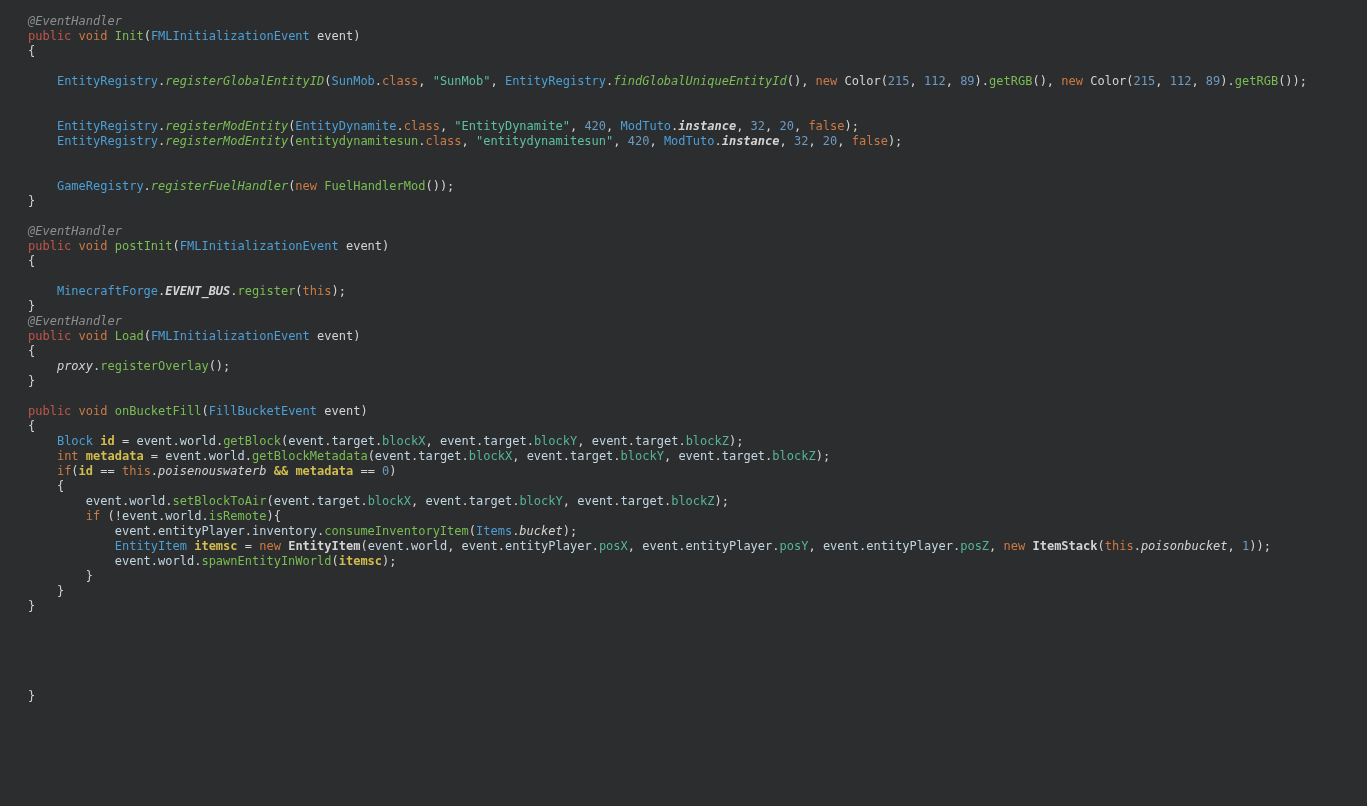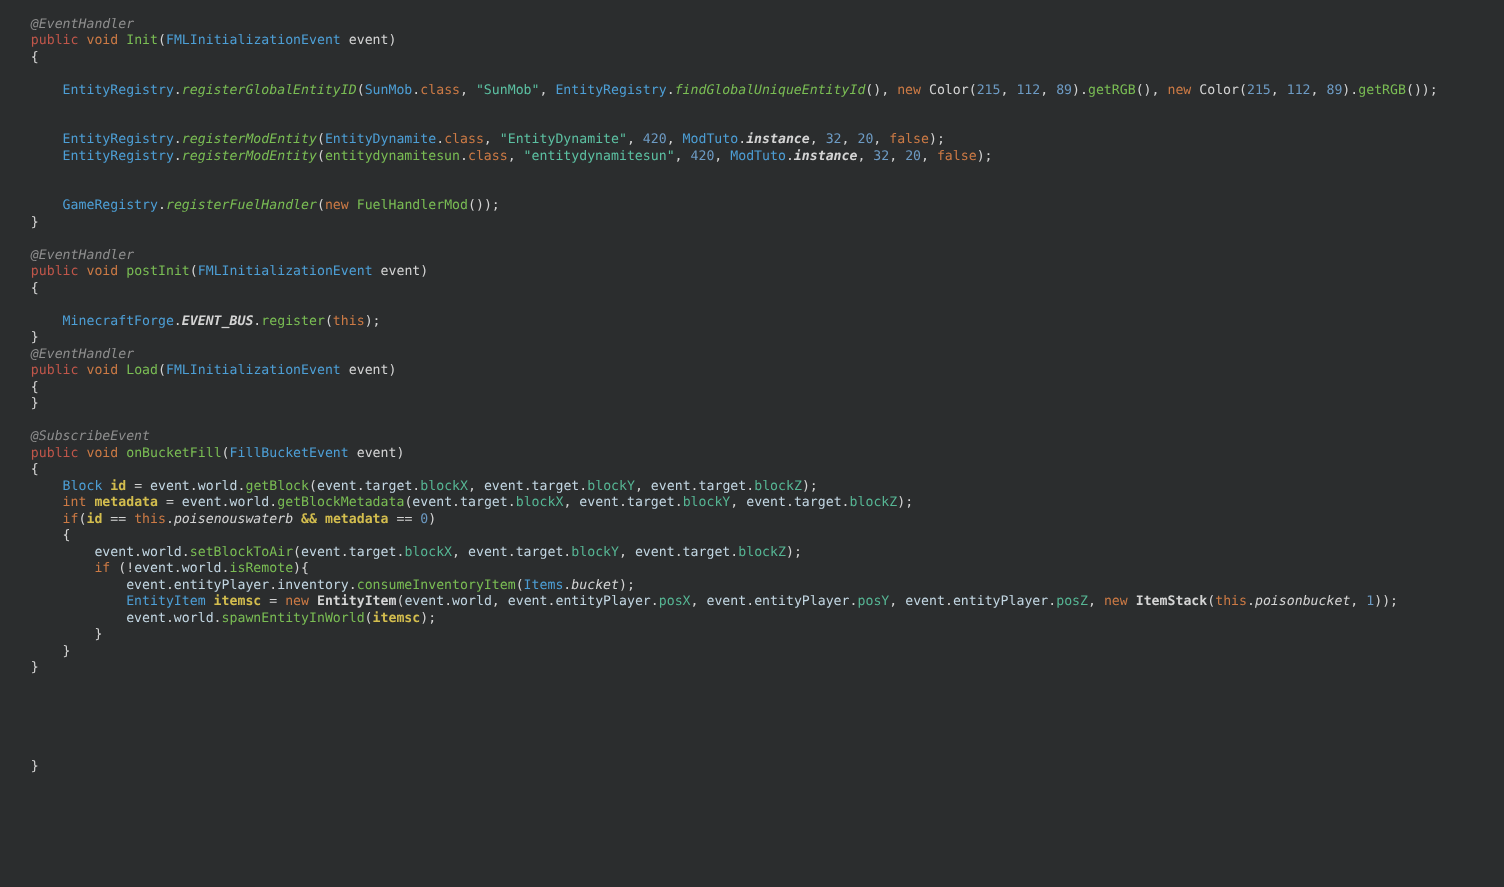--- a/index.html
+++ b/index.html
@@ -51,23 +51,23 @@
       <div class="line">&nbsp;</div>
       <div class="line"><span class="tok i" style="color: rgb(142, 142, 142);">@EventHandler</span></div>
       <div class="line"><span class="tok" style="color: rgb(192, 86, 74);">public</span><span class="tok" style="color: rgb(212, 212, 212);"> </span><span class="tok" style="color: rgb(204, 122, 69);">void</span><span class="tok" style="color: rgb(212, 212, 212);"> </span><span class="tok" style="color: rgb(122, 189, 84);">postInit</span><span class="tok" style="color: rgb(212, 212, 212);">(</span><span class="tok" style="color: rgb(77, 159, 214);">FMLInitializationEvent</span><span class="tok" style="color: rgb(212, 212, 212);"> event)</span></div>
       <div class="line"><span class="tok" style="color: rgb(212, 212, 212);">{</span></div>
       <div class="line">&nbsp;</div>
       <div class="line"><span class="tok" style="color: rgb(212, 212, 212);">    </span><span class="tok" style="color: rgb(77, 159, 214);">MinecraftForge</span><span class="tok" style="color: rgb(212, 212, 212);">.</span><span class="tok i b" style="color: rgb(212, 212, 212);">EVENT_BUS</span><span class="tok" style="color: rgb(212, 212, 212);">.</span><span class="tok" style="color: rgb(122, 189, 84);">register</span><span class="tok" style="color: rgb(212, 212, 212);">(</span><span class="tok" style="color: rgb(204, 122, 69);">this</span><span class="tok" style="color: rgb(212, 212, 212);">);</span></div>
       <div class="line"><span class="tok" style="color: rgb(212, 212, 212);">}</span></div>
       <div class="line"><span class="tok i" style="color: rgb(142, 142, 142);">@EventHandler</span></div>
       <div class="line"><span class="tok" style="color: rgb(192, 86, 74);">public</span><span class="tok" style="color: rgb(212, 212, 212);"> </span><span class="tok" style="color: rgb(204, 122, 69);">void</span><span class="tok" style="color: rgb(212, 212, 212);"> </span><span class="tok" style="color: rgb(122, 189, 84);">Load</span><span class="tok" style="color: rgb(212, 212, 212);">(</span><span class="tok" style="color: rgb(77, 159, 214);">FMLInitializationEvent</span><span class="tok" style="color: rgb(212, 212, 212);"> event)</span></div>
       <div class="line"><span class="tok" style="color: rgb(212, 212, 212);">{</span></div>
+      <div class="line"><span class="tok" style="color: rgb(212, 212, 212);">    </span><span class="tok i" style="color: rgb(212, 212, 212);">proxy</span><span class="tok" style="color: rgb(212, 212, 212);">.</span><span class="tok" style="color: rgb(122, 189, 84);">registerOverlay</span><span class="tok" style="color: rgb(212, 212, 212);">();</span></div>
       <div class="line"><span class="tok" style="color: rgb(212, 212, 212);">}</span></div>
       <div class="line">&nbsp;</div>
-      <div class="line"><span class="tok i" style="color: rgb(142, 142, 142);">@SubscribeEvent</span></div>
       <div class="line"><span class="tok" style="color: rgb(192, 86, 74);">public</span><span class="tok" style="color: rgb(212, 212, 212);"> </span><span class="tok" style="color: rgb(204, 122, 69);">void</span><span class="tok" style="color: rgb(212, 212, 212);"> </span><span class="tok" style="color: rgb(122, 189, 84);">onBucketFill</span><span class="tok" style="color: rgb(212, 212, 212);">(</span><span class="tok" style="color: rgb(77, 159, 214);">FillBucketEvent</span><span class="tok" style="color: rgb(212, 212, 212);"> event)</span></div>
       <div class="line"><span class="tok" style="color: rgb(212, 212, 212);">{</span></div>
       <div class="line"><span class="tok" style="color: rgb(212, 212, 212);">    </span><span class="tok" style="color: rgb(77, 159, 214);">Block</span><span class="tok" style="color: rgb(212, 212, 212);"> </span><span class="tok b" style="color: rgb(211, 189, 78);">id</span><span class="tok" style="color: rgb(212, 212, 212);"> = </span><span class="tok" style="color: rgb(194, 214, 226);">event</span><span class="tok" style="color: rgb(212, 212, 212);">.</span><span class="tok" style="color: rgb(194, 214, 226);">world</span><span class="tok" style="color: rgb(212, 212, 212);">.</span><span class="tok" style="color: rgb(122, 189, 84);">getBlock</span><span class="tok" style="color: rgb(212, 212, 212);">(</span><span class="tok" style="color: rgb(194, 214, 226);">event</span><span class="tok" style="color: rgb(212, 212, 212);">.</span><span class="tok" style="color: rgb(194, 214, 226);">target</span><span class="tok" style="color: rgb(212, 212, 212);">.</span><span class="tok" style="color: rgb(86, 182, 148);">blockX</span><span class="tok" style="color: rgb(212, 212, 212);">, </span><span class="tok" style="color: rgb(194, 214, 226);">event</span><span class="tok" style="color: rgb(212, 212, 212);">.</span><span class="tok" style="color: rgb(194, 214, 226);">target</span><span class="tok" style="color: rgb(212, 212, 212);">.</span><span class="tok" style="color: rgb(86, 182, 148);">blockY</span><span class="tok" style="color: rgb(212, 212, 212);">, </span><span class="tok" style="color: rgb(194, 214, 226);">event</span><span class="tok" style="color: rgb(212, 212, 212);">.</span><span class="tok" style="color: rgb(194, 214, 226);">target</span><span class="tok" style="color: rgb(212, 212, 212);">.</span><span class="tok" style="color: rgb(86, 182, 148);">blockZ</span><span class="tok" style="color: rgb(212, 212, 212);">);</span></div>
       <div class="line"><span class="tok" style="color: rgb(212, 212, 212);">    </span><span class="tok" style="color: rgb(204, 122, 69);">int</span><span class="tok" style="color: rgb(212, 212, 212);"> </span><span class="tok b" style="color: rgb(211, 189, 78);">metadata</span><span class="tok" style="color: rgb(212, 212, 212);"> = </span><span class="tok" style="color: rgb(194, 214, 226);">event</span><span class="tok" style="color: rgb(212, 212, 212);">.</span><span class="tok" style="color: rgb(194, 214, 226);">world</span><span class="tok" style="color: rgb(212, 212, 212);">.</span><span class="tok" style="color: rgb(122, 189, 84);">getBlockMetadata</span><span class="tok" style="color: rgb(212, 212, 212);">(</span><span class="tok" style="color: rgb(194, 214, 226);">event</span><span class="tok" style="color: rgb(212, 212, 212);">.</span><span class="tok" style="color: rgb(194, 214, 226);">target</span><span class="tok" style="color: rgb(212, 212, 212);">.</span><span class="tok" style="color: rgb(86, 182, 148);">blockX</span><span class="tok" style="color: rgb(212, 212, 212);">, </span><span class="tok" style="color: rgb(194, 214, 226);">event</span><span class="tok" style="color: rgb(212, 212, 212);">.</span><span class="tok" style="color: rgb(194, 214, 226);">target</span><span class="tok" style="color: rgb(212, 212, 212);">.</span><span class="tok" style="color: rgb(86, 182, 148);">blockY</span><span class="tok" style="color: rgb(212, 212, 212);">, </span><span class="tok" style="color: rgb(194, 214, 226);">event</span><span class="tok" style="color: rgb(212, 212, 212);">.</span><span class="tok" style="color: rgb(194, 214, 226);">target</span><span class="tok" style="color: rgb(212, 212, 212);">.</span><span class="tok" style="color: rgb(86, 182, 148);">blockZ</span><span class="tok" style="color: rgb(212, 212, 212);">);</span></div>
       <div class="line"><span class="tok" style="color: rgb(212, 212, 212);">    </span><span class="tok" style="color: rgb(204, 122, 69);">if</span><span class="tok" style="color: rgb(212, 212, 212);">(</span><span class="tok b" style="color: rgb(211, 189, 78);">id</span><span class="tok" style="color: rgb(212, 212, 212);"> == </span><span class="tok" style="color: rgb(204, 122, 69);">this</span><span class="tok" style="color: rgb(212, 212, 212);">.</span><span class="tok i" style="color: rgb(212, 212, 212);">poisenouswaterb</span><span class="tok" style="color: rgb(212, 212, 212);"> </span><span class="tok b" style="color: rgb(211, 189, 78);">&amp;&amp;</span><span class="tok" style="color: rgb(212, 212, 212);"> </span><span class="tok b" style="color: rgb(211, 189, 78);">metadata</span><span class="tok" style="color: rgb(212, 212, 212);"> == </span><span class="tok" style="color: rgb(109, 155, 196);">0</span><span class="tok" style="color: rgb(212, 212, 212);">)</span></div>
       <div class="line"><span class="tok" style="color: rgb(212, 212, 212);">    {</span></div>
       <div class="line"><span class="tok" style="color: rgb(212, 212, 212);">        </span><span class="tok" style="color: rgb(194, 214, 226);">event</span><span class="tok" style="color: rgb(212, 212, 212);">.</span><span class="tok" style="color: rgb(194, 214, 226);">world</span><span class="tok" style="color: rgb(212, 212, 212);">.</span><span class="tok" style="color: rgb(122, 189, 84);">setBlockToAir</span><span class="tok" style="color: rgb(212, 212, 212);">(</span><span class="tok" style="color: rgb(194, 214, 226);">event</span><span class="tok" style="color: rgb(212, 212, 212);">.</span><span class="tok" style="color: rgb(194, 214, 226);">target</span><span class="tok" style="color: rgb(212, 212, 212);">.</span><span class="tok" style="color: rgb(86, 182, 148);">blockX</span><span class="tok" style="color: rgb(212, 212, 212);">, </span><span class="tok" style="color: rgb(194, 214, 226);">event</span><span class="tok" style="color: rgb(212, 212, 212);">.</span><span class="tok" style="color: rgb(194, 214, 226);">target</span><span class="tok" style="color: rgb(212, 212, 212);">.</span><span class="tok" style="color: rgb(86, 182, 148);">blockY</span><span class="tok" style="color: rgb(212, 212, 212);">, </span><span class="tok" style="color: rgb(194, 214, 226);">event</span><span class="tok" style="color: rgb(212, 212, 212);">.</span><span class="tok" style="color: rgb(194, 214, 226);">target</span><span class="tok" style="color: rgb(212, 212, 212);">.</span><span class="tok" style="color: rgb(86, 182, 148);">blockZ</span><span class="tok" style="color: rgb(212, 212, 212);">);</span></div>
       <div class="line"><span class="tok" style="color: rgb(212, 212, 212);">        </span><span class="tok" style="color: rgb(204, 122, 69);">if</span><span class="tok" style="color: rgb(212, 212, 212);"> (!</span><span class="tok" style="color: rgb(194, 214, 226);">event</span><span class="tok" style="color: rgb(212, 212, 212);">.</span><span class="tok" style="color: rgb(194, 214, 226);">world</span><span class="tok" style="color: rgb(212, 212, 212);">.</span><span class="tok" style="color: rgb(122, 189, 84);">isRemote</span><span class="tok" style="color: rgb(212, 212, 212);">){</span></div>
       <div class="line"><span class="tok" style="color: rgb(212, 212, 212);">            </span><span class="tok" style="color: rgb(194, 214, 226);">event</span><span class="tok" style="color: rgb(212, 212, 212);">.</span><span class="tok" style="color: rgb(194, 214, 226);">entityPlayer</span><span class="tok" style="color: rgb(212, 212, 212);">.</span><span class="tok" style="color: rgb(194, 214, 226);">inventory</span><span class="tok" style="color: rgb(212, 212, 212);">.</span><span class="tok" style="color: rgb(122, 189, 84);">consumeInventoryItem</span><span class="tok" style="color: rgb(212, 212, 212);">(</span><span class="tok" style="color: rgb(77, 159, 214);">Items</span><span class="tok" style="color: rgb(212, 212, 212);">.</span><span class="tok i" style="color: rgb(212, 212, 212);">bucket</span><span class="tok" style="color: rgb(212, 212, 212);">);</span></div>
       <div class="line"><span class="tok" style="color: rgb(212, 212, 212);">            </span><span class="tok" style="color: rgb(77, 159, 214);">EntityItem</span><span class="tok" style="color: rgb(212, 212, 212);"> </span><span class="tok b" style="color: rgb(211, 189, 78);">itemsc</span><span class="tok" style="color: rgb(212, 212, 212);"> = </span><span class="tok" style="color: rgb(204, 122, 69);">new</span><span class="tok" style="color: rgb(212, 212, 212);"> </span><span class="tok b" style="color: rgb(212, 212, 212);">EntityItem</span><span class="tok" style="color: rgb(212, 212, 212);">(</span><span class="tok" style="color: rgb(194, 214, 226);">event</span><span class="tok" style="color: rgb(212, 212, 212);">.</span><span class="tok" style="color: rgb(194, 214, 226);">world</span><span class="tok" style="color: rgb(212, 212, 212);">, </span><span class="tok" style="color: rgb(194, 214, 226);">event</span><span class="tok" style="color: rgb(212, 212, 212);">.</span><span class="tok" style="color: rgb(194, 214, 226);">entityPlayer</span><span class="tok" style="color: rgb(212, 212, 212);">.</span><span class="tok" style="color: rgb(86, 182, 148);">posX</span><span class="tok" style="color: rgb(212, 212, 212);">, </span><span class="tok" style="color: rgb(194, 214, 226);">event</span><span class="tok" style="color: rgb(212, 212, 212);">.</span><span class="tok" style="color: rgb(194, 214, 226);">entityPlayer</span><span class="tok" style="color: rgb(212, 212, 212);">.</span><span class="tok" style="color: rgb(86, 182, 148);">posY</span><span class="tok" style="color: rgb(212, 212, 212);">, </span><span class="tok" style="color: rgb(194, 214, 226);">event</span><span class="tok" style="color: rgb(212, 212, 212);">.</span><span class="tok" style="color: rgb(194, 214, 226);">entityPlayer</span><span class="tok" style="color: rgb(212, 212, 212);">.</span><span class="tok" style="color: rgb(86, 182, 148);">posZ</span><span class="tok" style="color: rgb(212, 212, 212);">, </span><span class="tok" style="color: rgb(204, 122, 69);">new</span><span class="tok" style="color: rgb(212, 212, 212);"> </span><span class="tok b" style="color: rgb(212, 212, 212);">ItemStack</span><span class="tok" style="color: rgb(212, 212, 212);">(</span><span class="tok" style="color: rgb(204, 122, 69);">this</span><span class="tok" style="color: rgb(212, 212, 212);">.</span><span class="tok i" style="color: rgb(212, 212, 212);">poisonbucket</span><span class="tok" style="color: rgb(212, 212, 212);">, </span><span class="tok" style="color: rgb(109, 155, 196);">1</span><span class="tok" style="color: rgb(212, 212, 212);">));</span></div>

